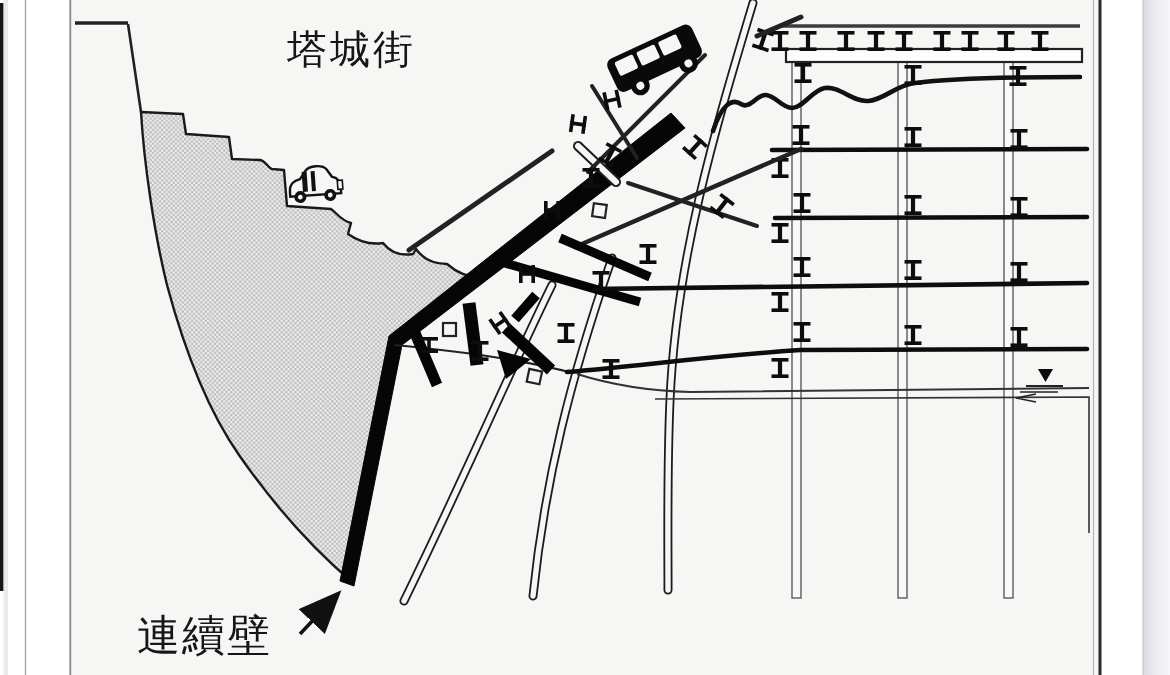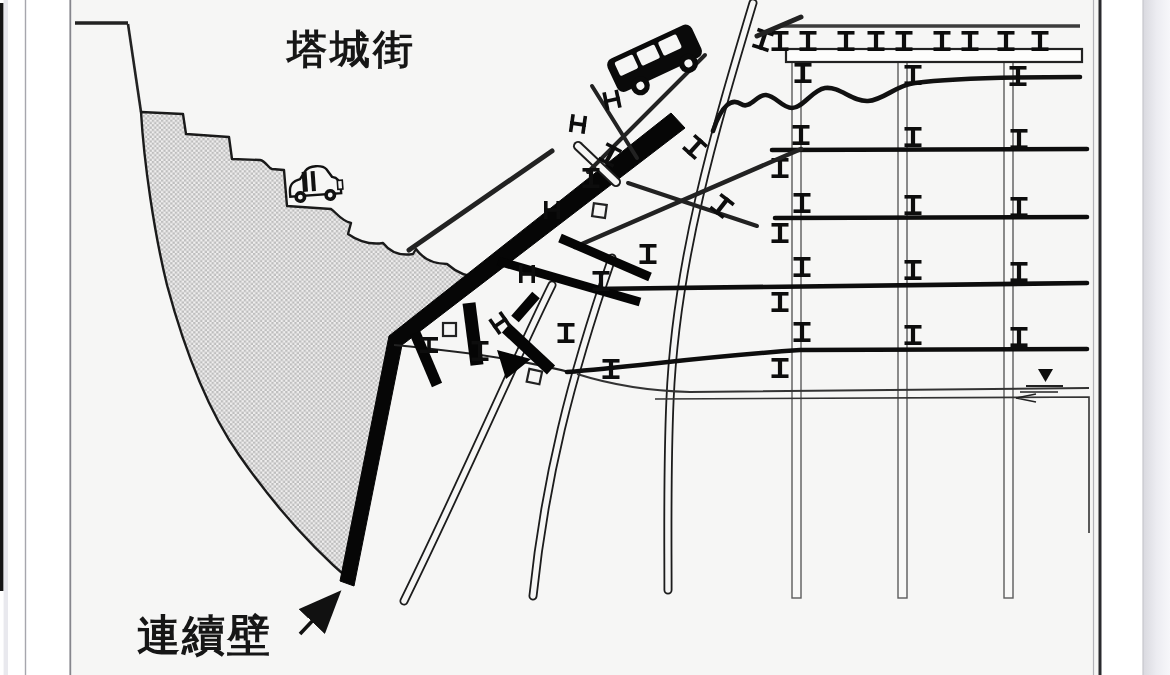--- a/index.html
+++ b/index.html
@@ -1,17 +1,17 @@
 <!DOCTYPE html>
 <html><head>
 <meta charset="utf-8">
 <style>
   html,body{margin:0;padding:0;background:#ffffff;}
   .stage{position:relative;width:1170px;height:675px;overflow:hidden;background:#fff;
-         font-family:"Liberation Sans",sans-serif;font-weight:bold;}
+         font-family:"Liberation Sans",sans-serif;}
   svg{position:absolute;left:0;top:0;display:block;}
   text{font-family:"Liberation Sans","DejaVu Sans",sans-serif;}
 </style>
 </head>
 <body>
 
 <div class="stage">
 <svg width="1170" height="675" viewBox="0 0 1170 675">
   <defs>
     <pattern id="soilpat" width="4.6" height="4.6" patternUnits="userSpaceOnUse">

